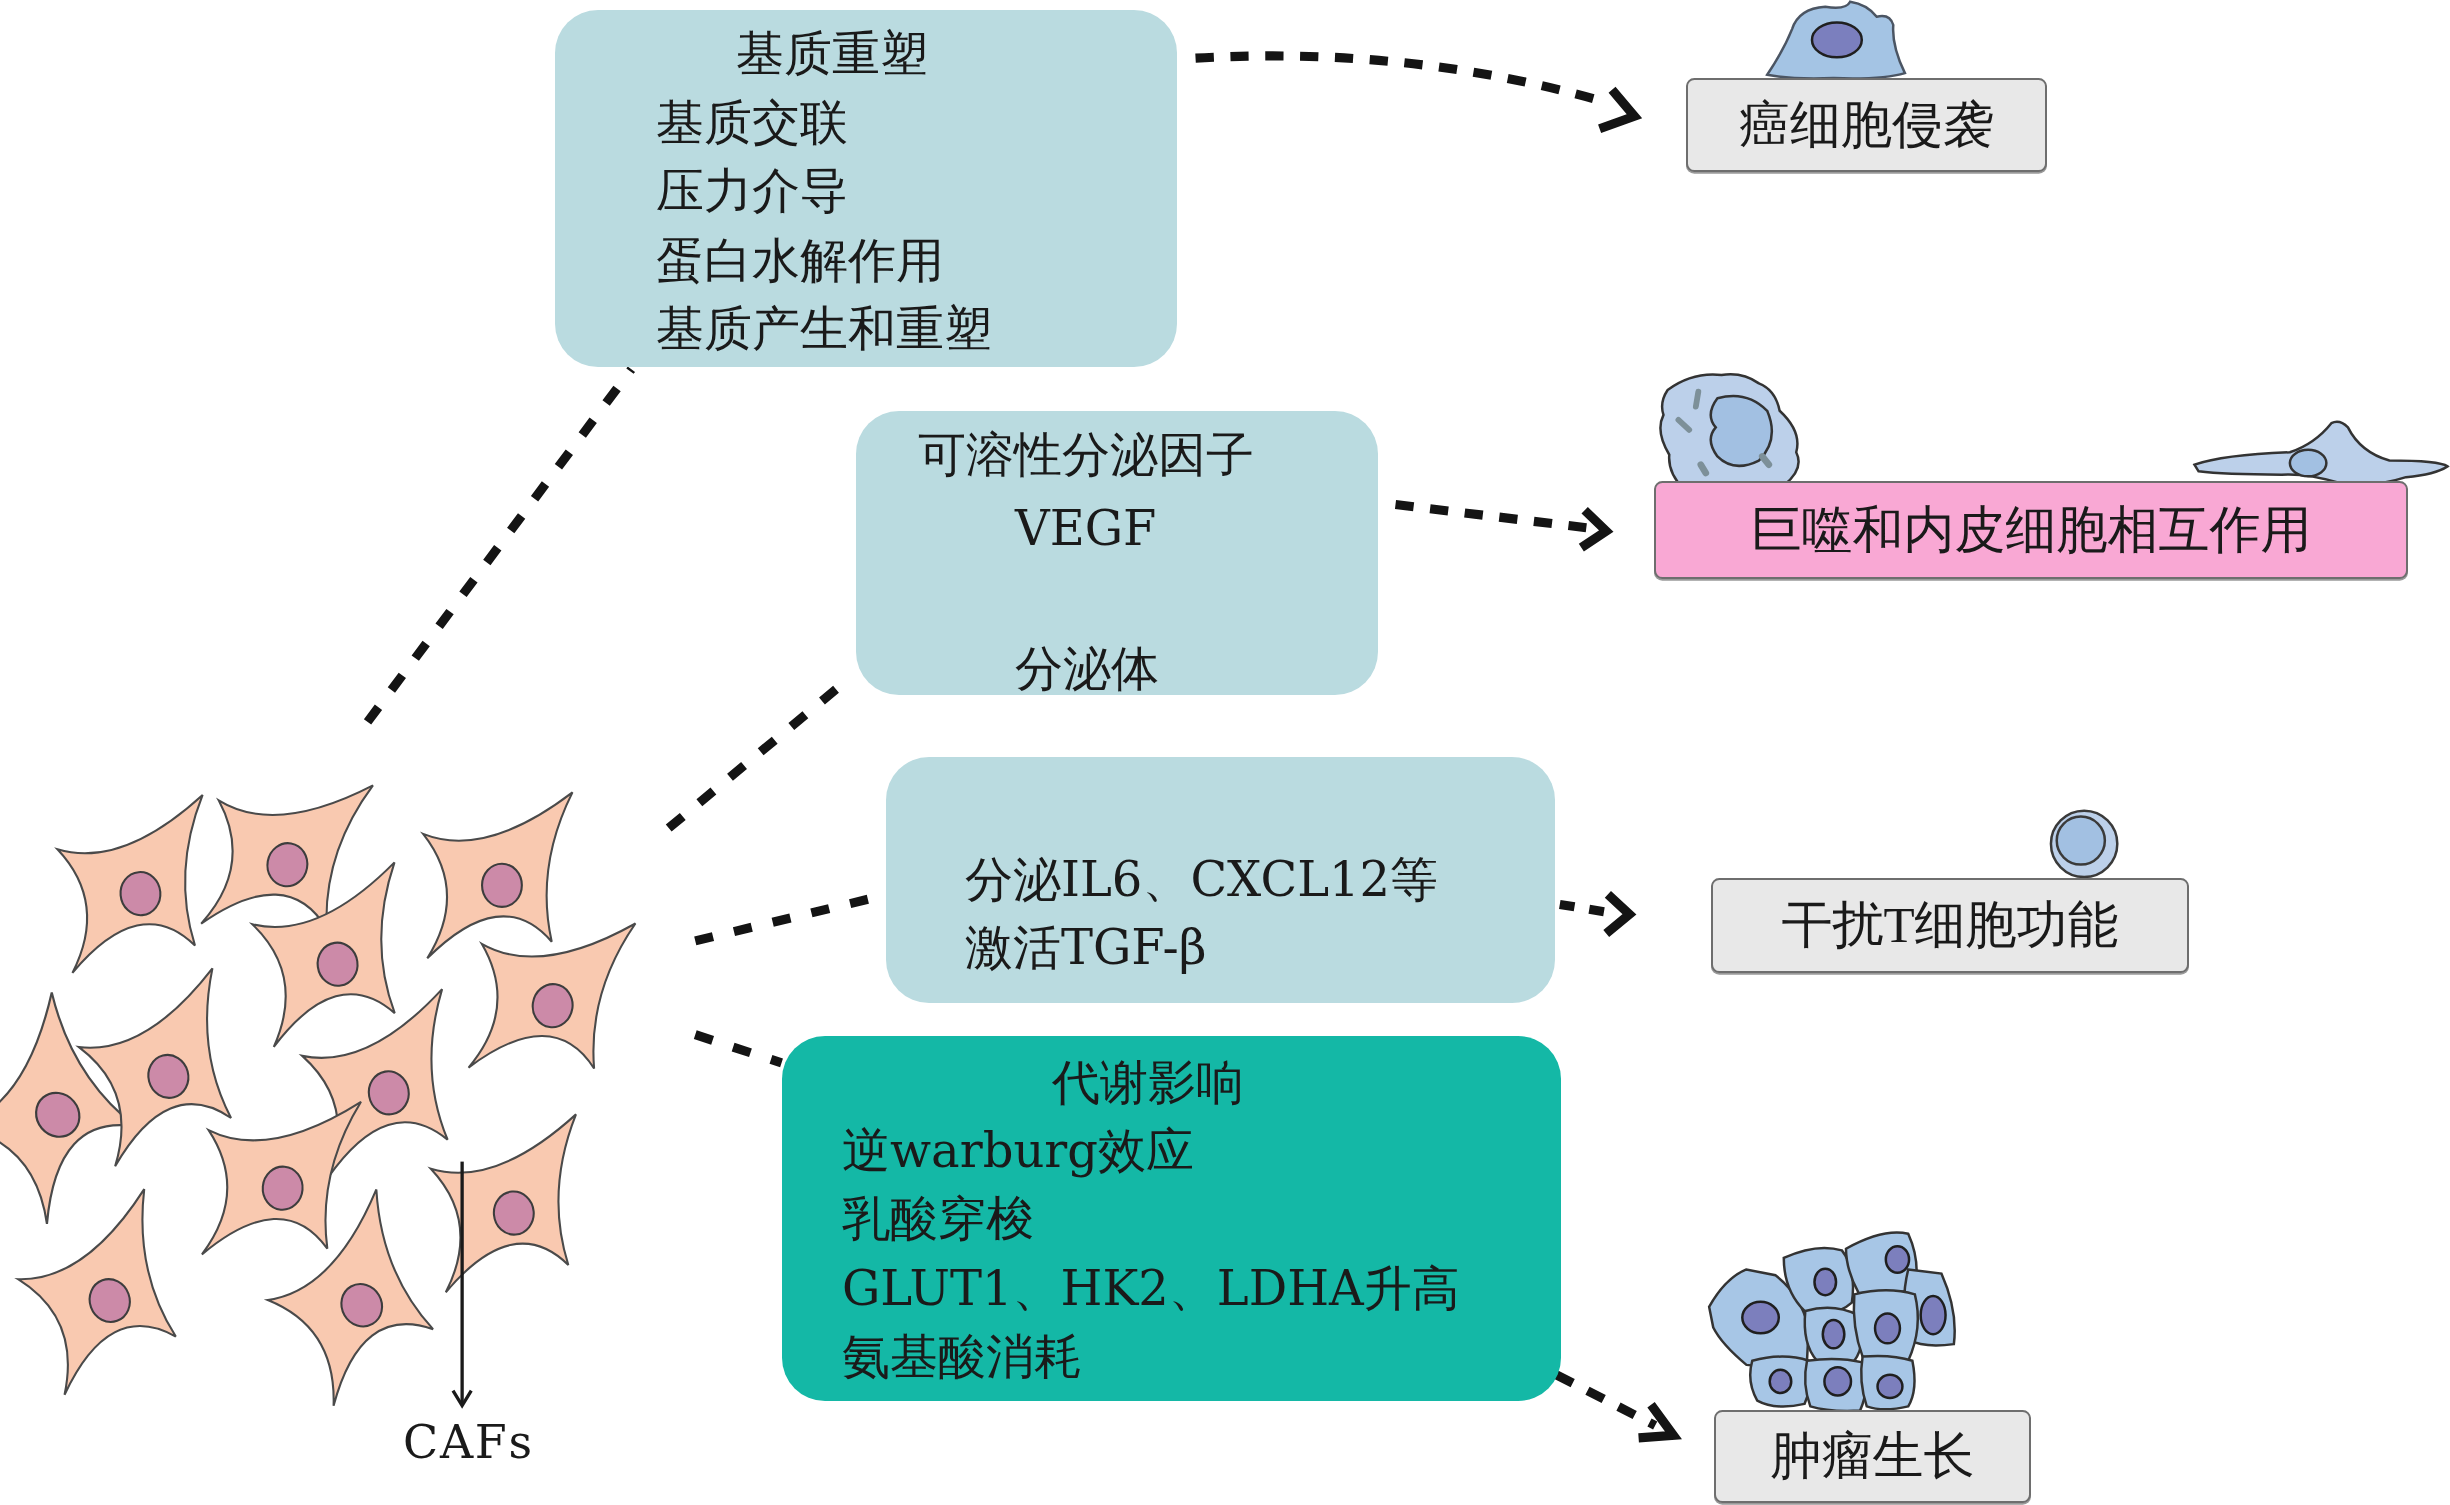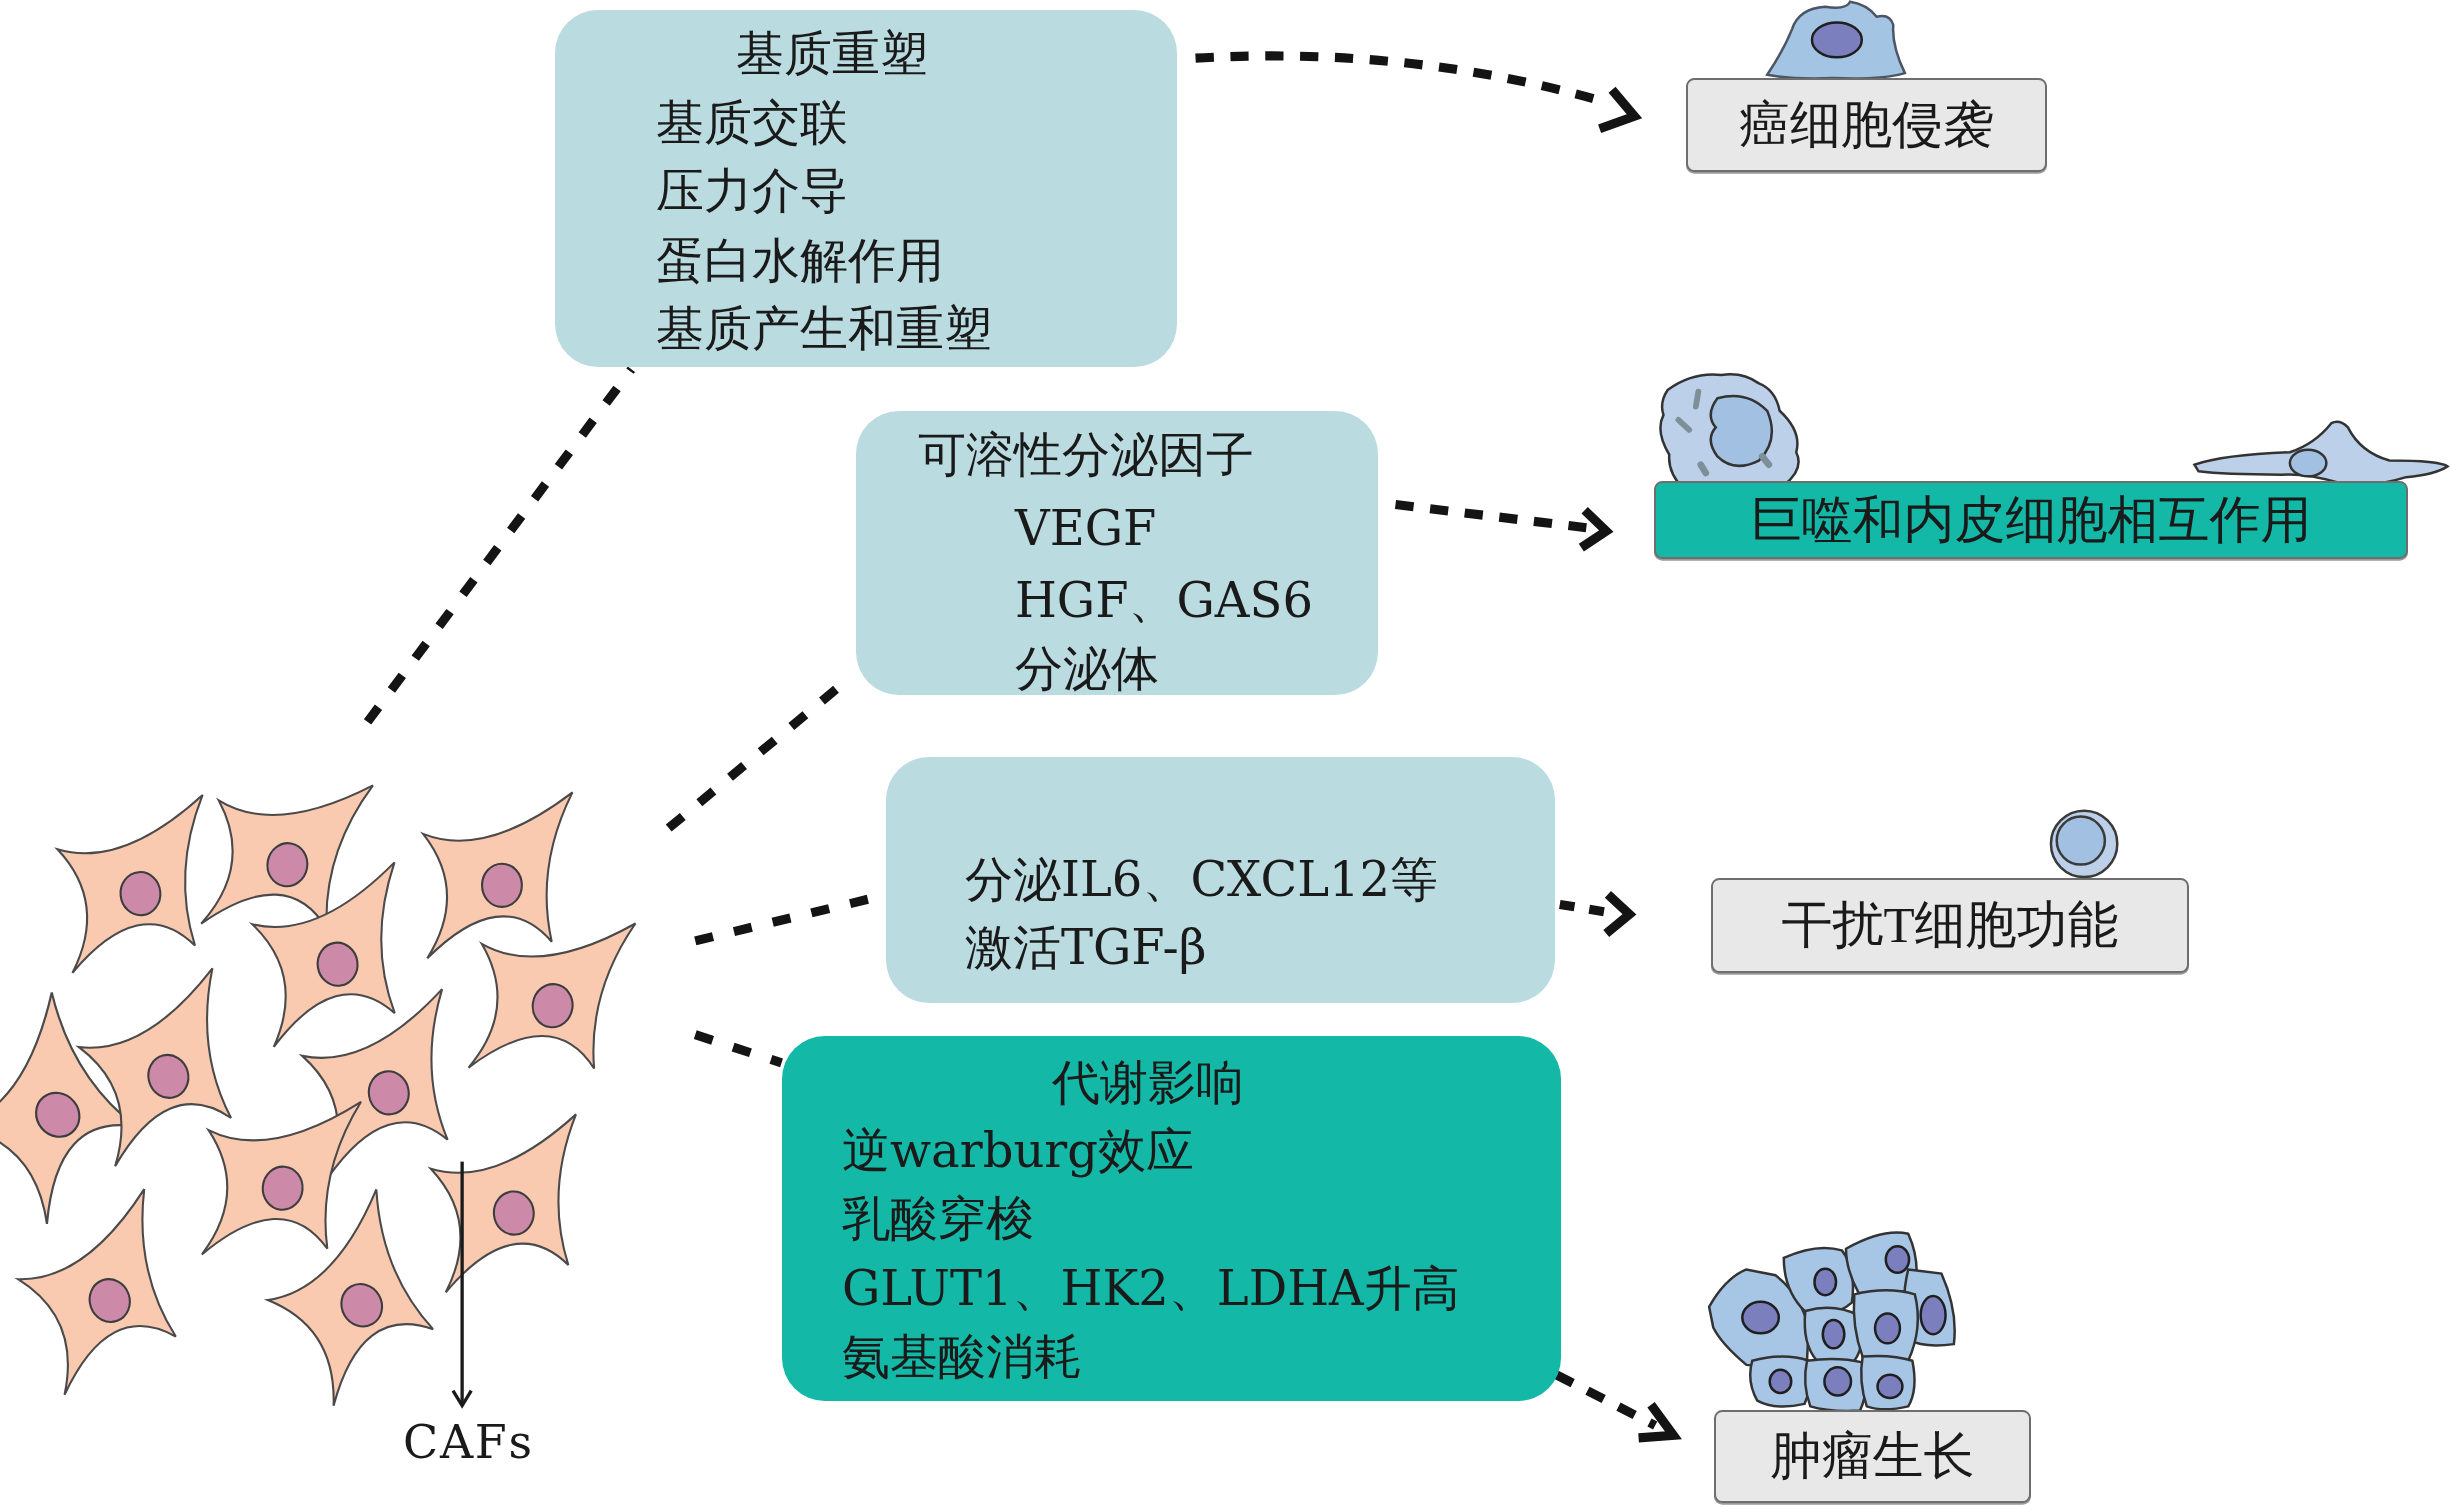--- a/index.html
+++ b/index.html
@@ -142,36 +142,35 @@
   <div class="title" style="left:181px; top:16.6px;">基质重塑</div>
   <div class="item" style="left:101px; top:86px;">基质交联</div>
   <div class="item" style="left:101px; top:154px;">压力介导</div>
   <div class="item" style="left:101px; top:292px;">基质产生和重塑</div>
   <div class="item" style="left:101px; top:224px;">蛋白水解作用</div>
 </div>
 
 <div class="box" style="left: 856px; top: 411px; width: 522px; height: 284px; background: rgb(186, 219, 224);">
   <div class="title" style="left:62px; top:16.6px;">可溶性分泌因子</div>
   <div class="item" style="left:159px; top:91px;">VEGF</div>
-  <div class="item" style="left:159px; top:163px;">HGF、GAS6</div>
   <div class="item" style="left:159px; top:231px;text-align:center;">分泌体</div>
 </div>
 
 <div class="box" style="left: 886px; top: 757px; width: 669px; height: 246px; background: rgb(186, 219, 224);">
   <div class="item" style="left:79px; top:96px;">分泌IL6、CXCL12等</div>
   <div class="item" style="left:79px; top:164px;">激活TGF-β</div>
 </div>
 
 <div class="box" style="left: 782px; top: 1036px; width: 779px; height: 365px; background: #14b8a6;">
   <div class="title" style="left:270px; top:20px;">代谢影响</div>
   <div class="item" style="left:60px; top:88px;">逆warburg效应</div>
   <div class="item" style="left:60px; top:156px;">乳酸穿梭</div>
   <div class="item" style="left:60px; top:226px;">GLUT1、HK2、LDHA升高</div>
   <div class="item" style="left:60px; top:294px;">氨基酸消耗</div>
 </div>
 
 <div class="outcome" style="left: 1686px; top: 78px; width: 361px; height: 94px; background: rgb(232, 232, 232);">癌细胞侵袭</div>
-<div class="outcome" style="left: 1654px; top: 481px; width: 754px; height: 78px; background: #14b8a6;">巨噬和内皮细胞相互作用</div>
+<div class="outcome" style="left: 1654px; top: 481px; width: 754px; height: 98px; background: #f9a8d4;">巨噬和内皮细胞相互作用</div>
 <div class="outcome" style="left: 1711px; top: 878px; width: 478px; height: 95px; background: rgb(232, 232, 232);">干扰T细胞功能</div>
 <div class="outcome" style="left: 1714px; top: 1410px; width: 317px; height: 93px; background: rgb(232, 232, 232);">肿瘤生长</div>
 
 <div class="cafs-label">CAFs</div>
 
 
 </body></html>

